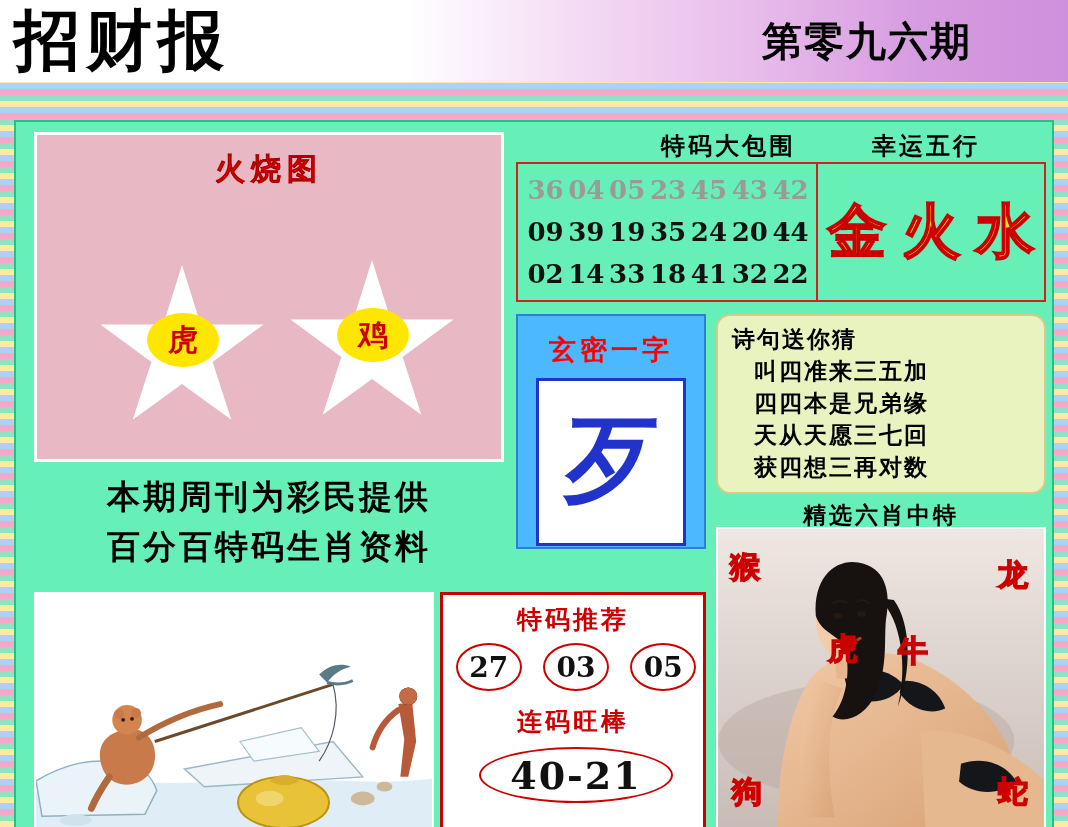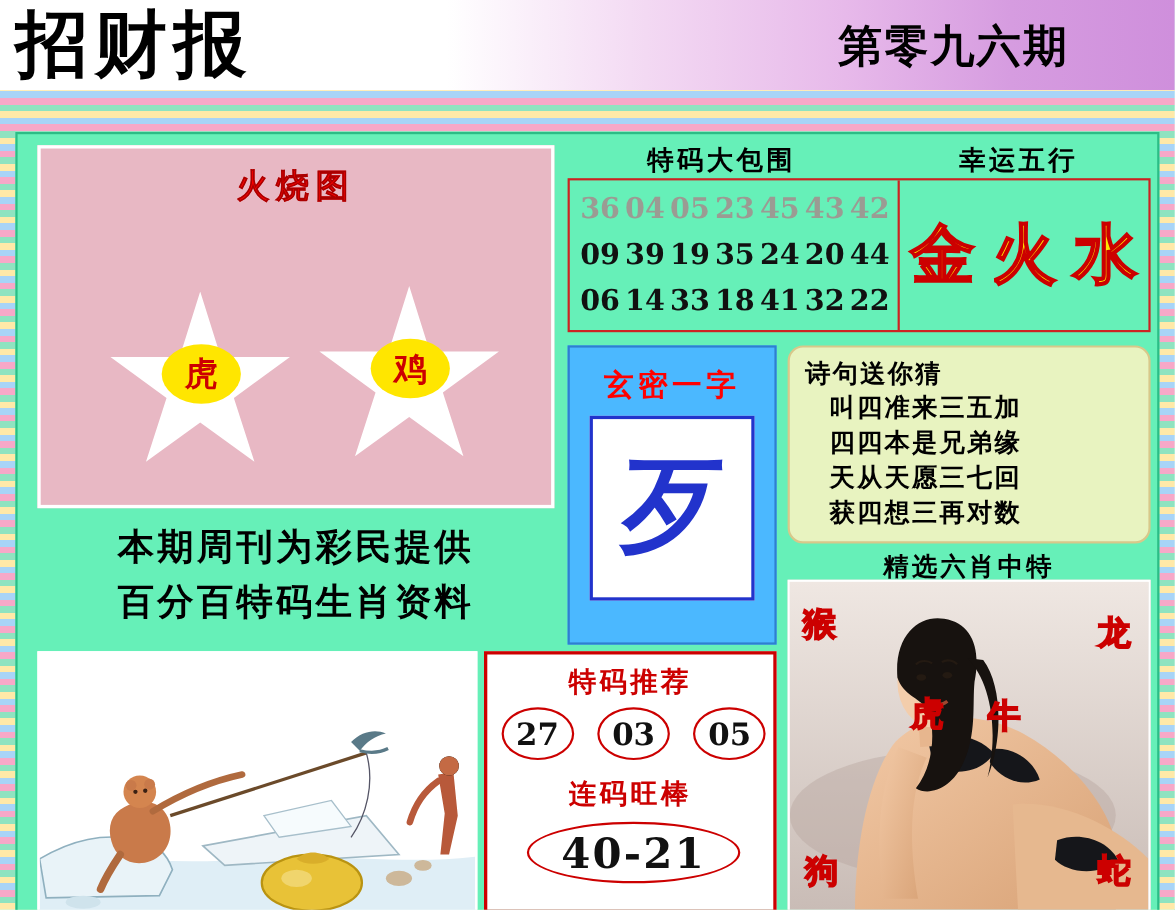--- a/index.html
+++ b/index.html
@@ -81,21 +81,21 @@
     left:18px;top:350px;width:470px;height:110px;
     text-align:center;
   }
   .slogan div{
     font-family:"DejaVu Serif","Liberation Serif",serif;
     font-weight:bold;font-size:33px;color:#000;letter-spacing:3px;line-height:50px;
   }
 
   
   .tm-head{
-    left:500px;top:8px;width:280px;text-align:center;
+    left:500px;top:8px;width:280px;text-align:right;
     font-family:"DejaVu Serif","Liberation Serif",serif;
     font-weight:bold;font-size:24px;color:#000;letter-spacing:3px;
   }
   .wx-head{
     left:790px;top:8px;width:240px;text-align:center;
     font-family:"DejaVu Serif","Liberation Serif",serif;
     font-weight:bold;font-size:24px;color:#000;letter-spacing:3px;
   }
   .tm-box{
     left:500px;top:40px;width:530px;height:140px;
@@ -120,21 +120,21 @@
   }
   .wx-right span{
     font-family:"DejaVu Serif","Liberation Serif",serif;
     font-weight:bold;font-size:58px;color:#ffe600;
     -webkit-text-stroke:2px #cc0000;
     margin:0 8px;
   }
 
   
   .xm-box{
-    left:500px;top:192px;width:190px;height:272px;
+    left:500px;top:192px;width:190px;height:235px;
     background:#4bb8ff;border:2px solid #2f7fd0;box-sizing:border-box;
   }
   .xm-title{
     position:absolute;left:0;right:0;top:16px;text-align:center;
     font-family:"DejaVu Serif","Liberation Serif",serif;
     font-weight:bold;font-size:27px;color:#ff0000;letter-spacing:4px;
   }
   .xm-inner{
     position:absolute;left:18px;top:62px;width:150px;height:168px;
     background:#ffffff;border:3px solid #2233cc;box-sizing:border-box;
@@ -267,21 +267,21 @@
           <div class="tm-row">
             <span>09</span>
             <span>39</span>
             <span>19</span>
             <span>35</span>
             <span>24</span>
             <span>20</span>
             <span>44</span>
           </div>
           <div class="tm-row">
-            <span>06</span>
+            <span>02</span>
             <span>14</span>
             <span>33</span>
             <span>18</span>
             <span>41</span>
             <span>32</span>
             <span>22</span>
           </div>
         </div>
         <div class="wx-right">
           <span>金</span>

